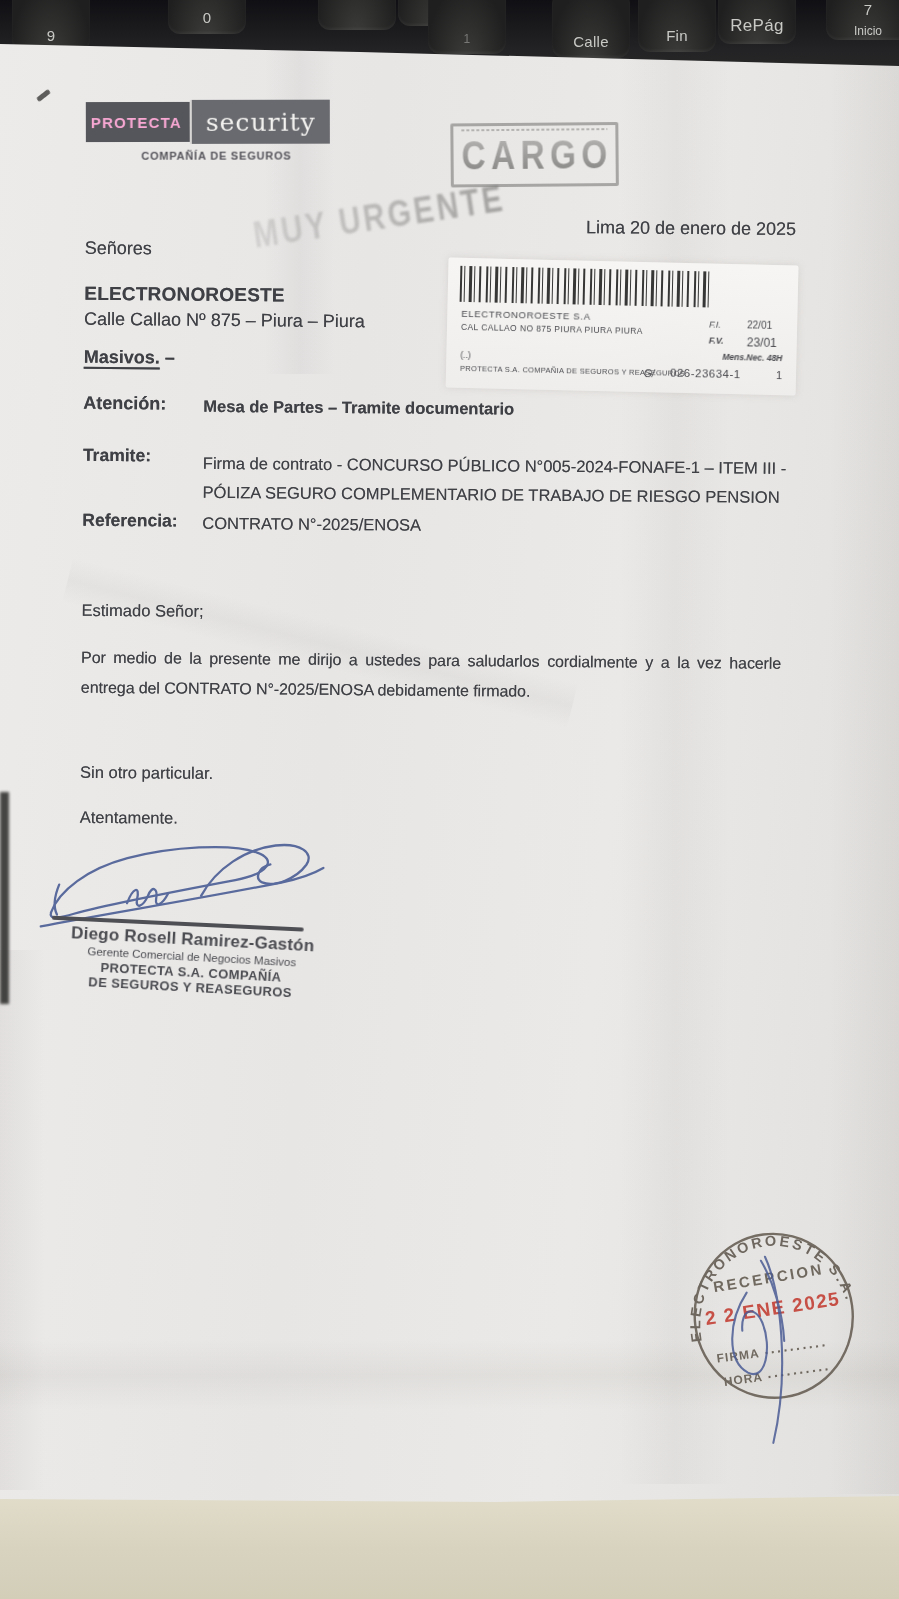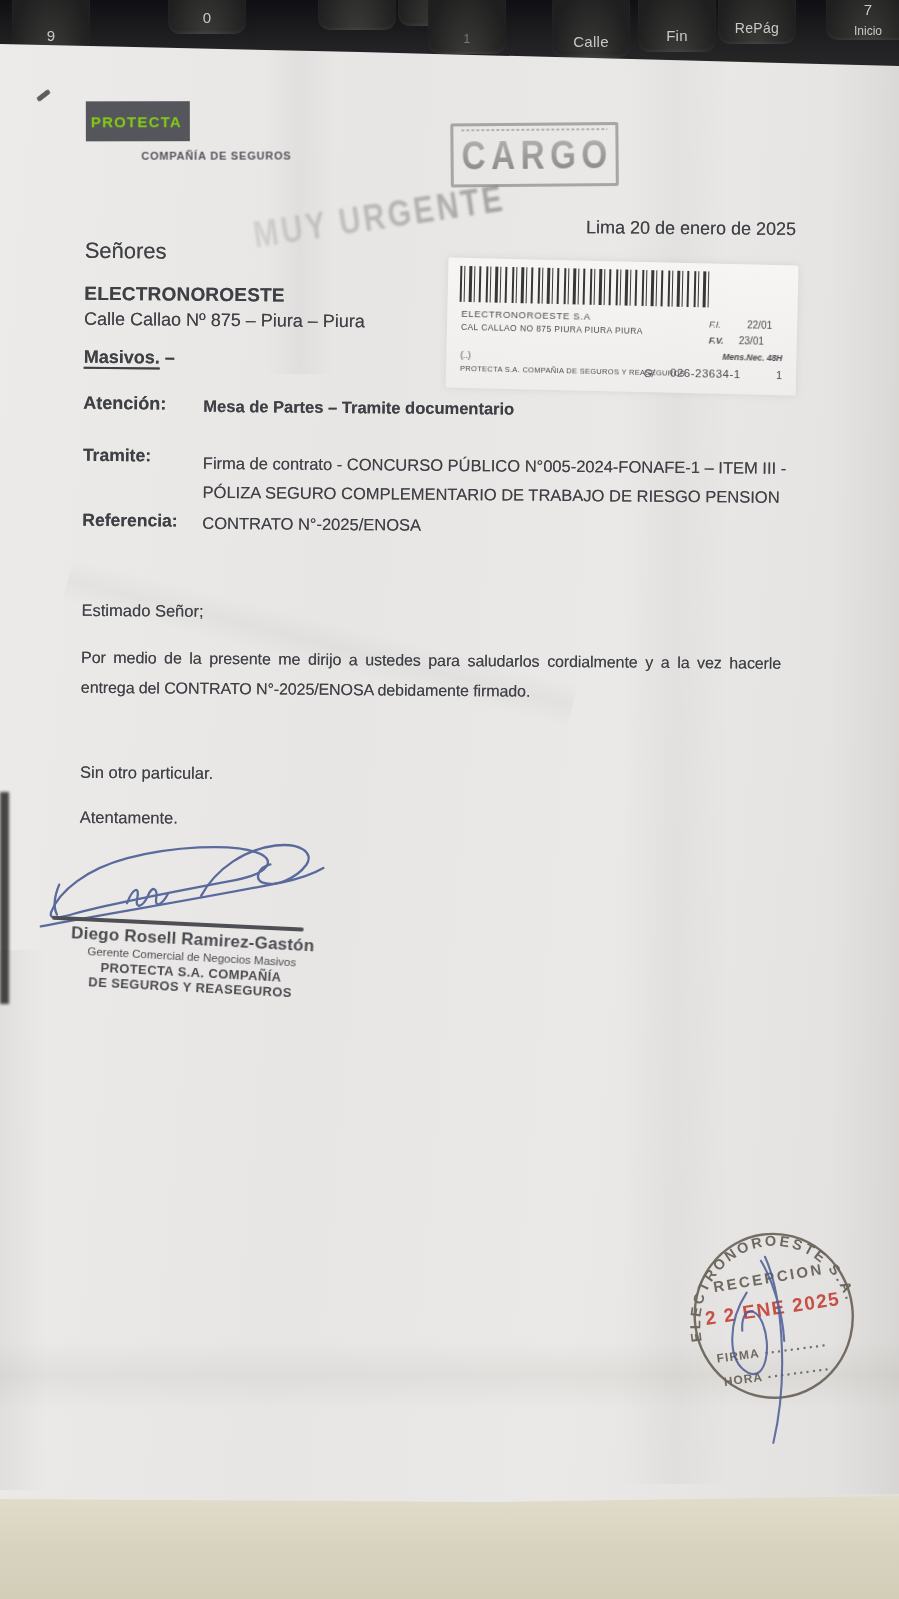--- a/index.html
+++ b/index.html
@@ -31,21 +31,21 @@
          clip-path:polygon(0 44px,40% 52px,100% 66px,100% 1496px,55% 1502px,0 1499px);}
   .crease{position:absolute;pointer-events:none;}
 
   .letter{position:absolute;left:0;top:0;width:899px;height:1506px;
           transform:rotate(.5deg);transform-origin:450px 220px;}
   .t{position:absolute;color:#3e4045;text-shadow:0 0 .6px rgba(62,64,69,.65);white-space:nowrap;}
   .b{font-weight:bold;}
 
   
   .logo-bar{position:absolute;left:85px;top:104px;display:flex;transform:rotate(-.6deg);}
-  .logo-protecta{background:#55565b;color:#84cc16;font-weight:bold;font-size:15px;
+  .logo-protecta{background:#55565b;color:#f9a8d4;font-weight:bold;font-size:15px;
                  letter-spacing:1.2px;display:flex;align-items:center;justify-content:flex-end;
                  width:96px;height:40px;padding-right:8px;filter:blur(.3px);}
   .logo-security{background:#696a6f;color:#f4f3f1;font-family:"DejaVu Serif",serif;
                  font-size:25px;display:flex;align-items:center;padding:0 14px;height:44px;
                  margin-top:-2px;border-left:2px solid #d9d7d5;letter-spacing:1px;filter:blur(.3px);}
   .logo-tagline{position:absolute;left:85px;top:152px;width:206px;text-align:right;
                 font-size:11px;font-weight:bold;color:#55545a;letter-spacing:.8px;
                 filter:blur(.3px);transform:rotate(-.6deg);}
 
   
@@ -110,21 +110,21 @@
     <div class="key faint" style="left:428px;top:-12px;">
       <span class="kl">1</span>
     </div>
     <div class="key" style="left:552px;top:-8px;">
       <span class="kl">Calle</span>
     </div>
     <div class="key" style="left:638px;top:-14px;">
       <span class="kl">Fin</span>
     </div>
     <div class="key" style="left:718px;top:-22px;">
-      <span class="kl" style="font-size:14px;">RePág</span>
+      <span class="kl" style="font-size:17px;">RePág</span>
     </div>
     <div class="key" style="left:826px;top:-26px;width:84px;">
       <span class="kl" style="bottom:22px;">7</span>
       <span class="ks" style="bottom:2px;">Inicio</span>
     </div>
   </div>
 
   <div class="desk"></div>
 
   <div class="paper">
@@ -134,48 +134,49 @@
     <div class="crease" style="left:60px;top:620px;width:520px;height:46px;transform:rotate(14deg);background:linear-gradient(180deg,transparent,rgba(95,92,90,.05),transparent);"></div>
     <div class="crease" style="left:0;top:1340px;width:899px;height:70px;background:linear-gradient(180deg,transparent,rgba(100,95,85,.07),transparent);"></div>
     <div class="crease" style="right:0;top:44px;width:70px;height:1450px;background:linear-gradient(270deg,rgba(115,110,105,.09),transparent);"></div>
     <div class="crease" style="left:0;top:950px;width:45px;height:540px;background:linear-gradient(90deg,rgba(100,95,90,.08),transparent);"></div>
 
     <div class="letter">
 
       <div>
         <div class="logo-bar">
           <span class="logo-protecta">PROTECTA</span>
+          <span class="logo-security">security</span>
         </div>
         <div class="logo-tagline">COMPAÑÍA DE SEGUROS</div>
       </div>
 
       <div class="cargo">
         <div class="cargo-topline"></div>
         <div class="cargo-text">CARGO</div>
       </div>
 
       <div class="urgent">MUY URGENTE</div>
 
       <div class="t" style="left:586px;top:216px;font-size:18px;">Lima 20 de enero de 2025</div>
 
-      <div class="t" style="left:85px;top:241px;font-size:22px;">Señores</div>
+      <div class="t" style="left:85px;top:241px;font-size:18px;">Señores</div>
       <div class="t b" style="left:85px;top:286px;font-size:19px;letter-spacing:.2px;">ELECTRONOROESTE</div>
       <div class="t" style="left:85px;top:312px;font-size:18px;">Calle Callao Nº 875 – Piura – Piura</div>
       <div class="t b" style="left:85px;top:350px;font-size:18px;"><span style="text-decoration:underline;text-underline-offset:4px;text-decoration-thickness:1.5px;">Masivos.</span><span> –</span></div>
 
       <div class="sticker">
         <div class="barcode"></div>
         <div class="st" style="left:14px;top:50px;font-size:9.5px;letter-spacing:.7px;">ELECTRONOROESTE S.A</div>
         <div class="st" style="left:14px;top:64px;font-size:8.5px;letter-spacing:.4px;">CAL CALLAO NO 875   PIURA PIURA PIURA</div>
         <div class="st" style="left:14px;top:92px;font-size:8.5px;">(..)</div>
         <div class="st" style="left:14px;top:106px;font-size:7.5px;letter-spacing:.3px;">PROTECTA S.A. COMPAÑIA DE SEGUROS Y REASEGUROS</div>
         <div class="st" style="left:262px;top:56px;font-size:9px;font-style:italic;font-weight:normal;">F.I.</div>
         <div class="st" style="left:300px;top:55px;font-size:10px;">22/01</div>
         <div class="st" style="left:262px;top:72px;font-size:9px;font-style:italic;font-weight:bold;text-align:right;">F.V.</div>
-        <div class="st" style="left:292px;top:71px;font-size:10px;">23/01</div>
+        <div class="st" style="left:300px;top:71px;font-size:12px;">23/01</div>
         <div class="st" style="right:14px;top:88px;font-size:8.5px;font-style:italic;font-weight:bold;">Mens.Nec. 48H</div>
         <div class="st" style="left:198px;top:106px;font-size:10px;font-style:italic;">G/</div>
         <div class="st" style="left:224px;top:104px;font-size:11.5px;letter-spacing:.5px;">026-23634-1</div>
         <div class="st" style="left:330px;top:104px;font-size:11px;">1</div>
       </div>
 
       <div class="t b" style="left:85px;top:396px;font-size:18px;">Atención:</div>
       <div class="t b" style="left:205px;top:399px;font-size:16.5px;">Mesa de Partes – Tramite documentario</div>
 
       <div class="t b" style="left:85px;top:448px;font-size:17.5px;">Tramite:</div>

